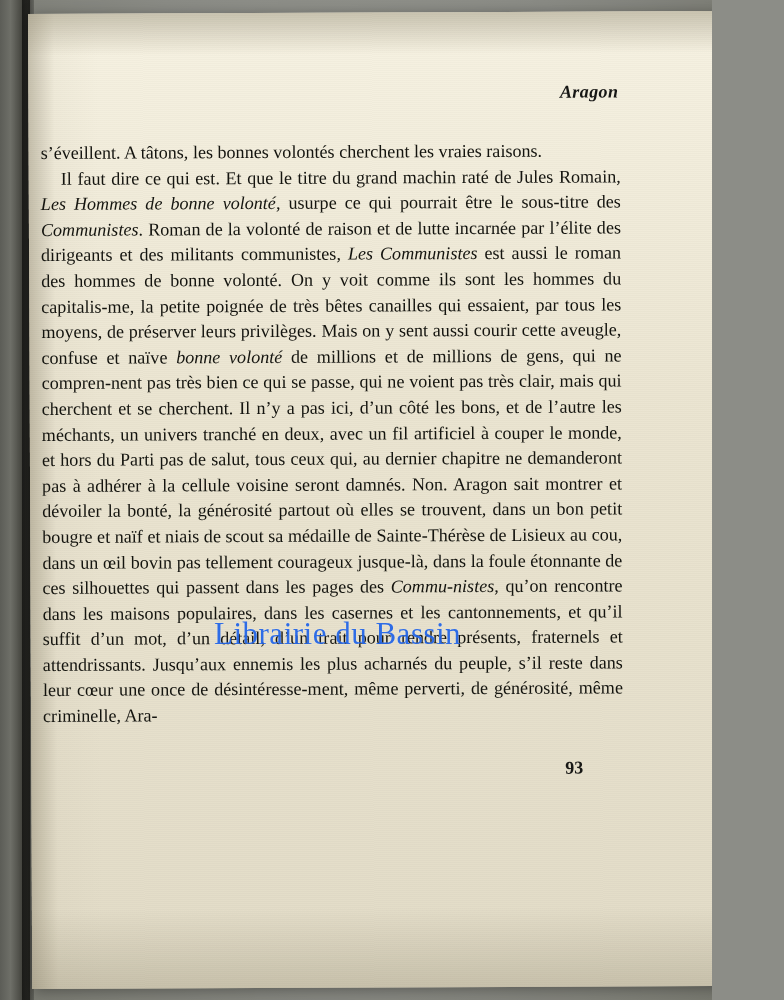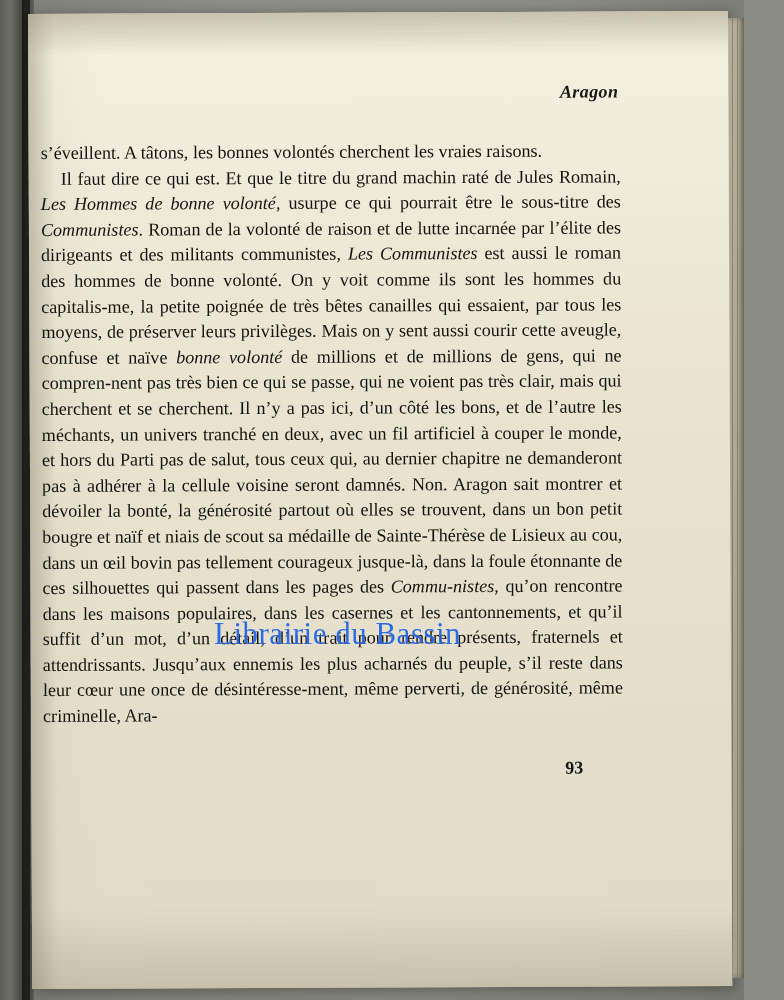--- a/index.html
+++ b/index.html
@@ -7,21 +7,20 @@
     padding: 0;
     background: #8c8d87;
   }
   #page {
     position: relative;
     width: 712px;
     height: 1000px;
     overflow: hidden;
     background: #8d8e88;
     font-family: "Liberation Serif", serif;
-    padding-left: 32px;
   }
 
   
   .backdrop {
     position: absolute;
     inset: 0;
     background:
       radial-gradient(ellipse at 50% 40%, #9a9b94 0%, #8a8b85 60%, #77786f 100%);
   }
 

